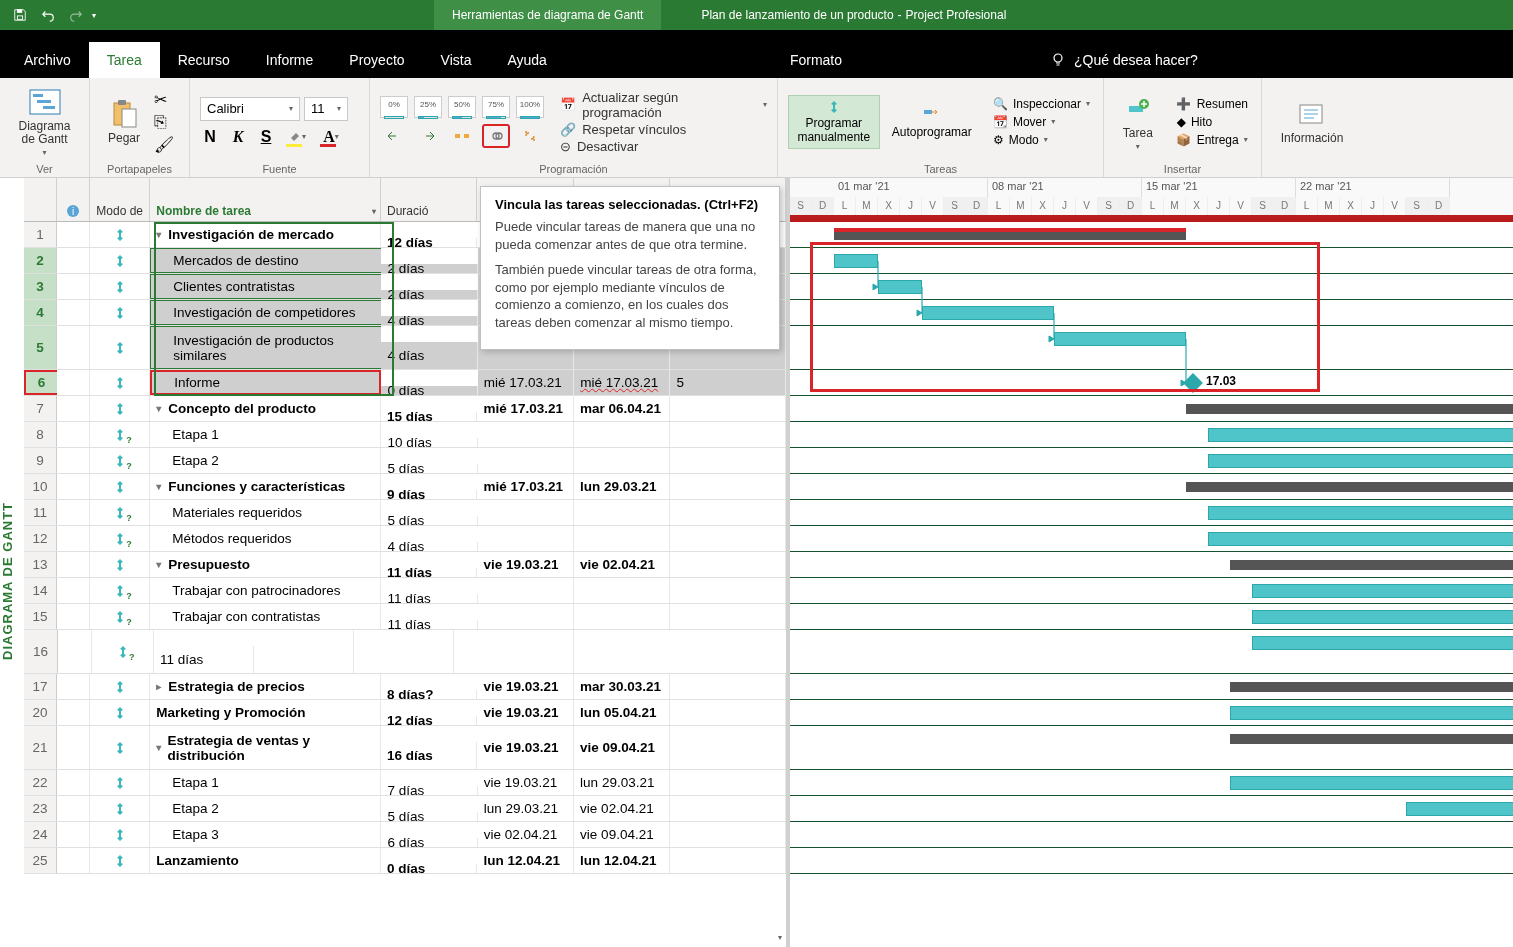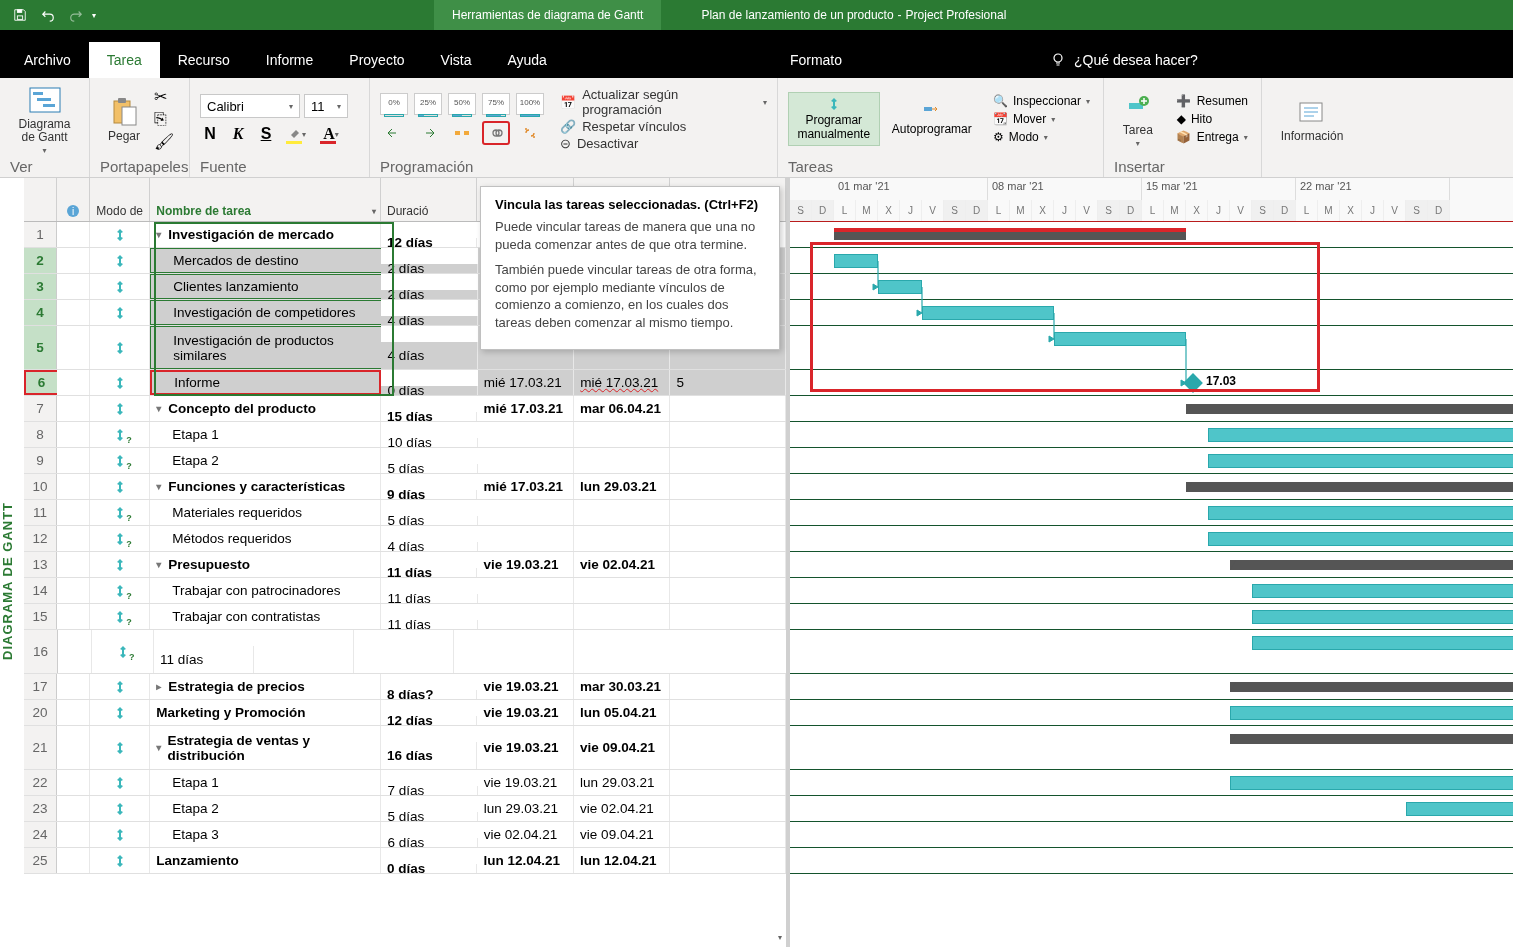--- a/index.html
+++ b/index.html
@@ -17,21 +17,21 @@
 .ribbon-tabs { height:48px; background:#000000; display:flex; align-items:flex-end; color:#fff; font-size:14px; padding-left:6px; }
 .ribbon-tabs .tab { padding:10px 18px; cursor:pointer; }
 .ribbon-tabs .tab.active { background:#fff; color:#2B7A33; }
 .ribbon-tabs .tell { display:flex; align-items:center; gap:8px; padding:10px 18px; margin-left:160px; cursor:text;}
 .ribbon-tabs .tell svg { width:16px; height:16px; stroke:#fff; fill:none; }
 .ribbon-tabs .ctx2-tab { padding:10px 30px; margin-left:195px; }
 
 
 .ribbon { height:100px; background:#f3f2f1; border-bottom:1px solid #d0d0d0; display:flex; }
 .grp { border-right:1px solid #d8d8d8; padding:4px 10px 2px; display:flex; flex-direction:column; justify-content:space-between; }
-.grp .label { text-align:left; font-size:15px; color:#666; padding-top:2px; }
+.grp .label { text-align:center; font-size:11px; color:#666; padding-top:2px; }
 .grp .body { flex:1; display:flex; align-items:center; gap:6px; }
 
 
 .big-btn { display:flex; flex-direction:column; align-items:center; justify-content:center; width:72px; cursor:pointer; font-size:12px; color:#333; gap:2px; }
 .big-btn .ico { width:32px; height:32px; display:flex; align-items:center; justify-content:center; }
 .big-btn .txt { text-align:center; line-height:13px; white-space:pre-line; }
 
 
 .font-row1 { display:flex; gap:4px; }
 .font-row2 { display:flex; gap:8px; align-items:center; margin-top:6px; }
@@ -107,21 +107,21 @@
 .pin-q{position:relative;}
 .pin-q::after{content:"?";position:absolute;right:-6px;bottom:-3px;font-size:9px;color:#2B7A33;font-weight:bold;}
 .wavy{ text-decoration: underline wavy #D9252A; text-decoration-thickness:1px;}
 
 
 .tooltip { position:absolute; left:480px; top:186px; width:300px; background:#fff; border:1px solid #c0c0c0; box-shadow:2px 2px 6px rgba(0,0,0,.2); padding:10px 14px; font-size:13px; z-index:50;}
 .tooltip .tt-title{font-weight:bold;margin-bottom:6px;}
 .tooltip p{color:#444;margin-bottom:8px;line-height:1.35;}
 
 
-.tl-hdr{height:44px;background:#f9f9f9;border-bottom:1px solid #b91c1c;display:flex;flex-direction:column;}
+.tl-hdr{height:44px;background:#f9f9f9;border-bottom:7px solid #b91c1c;display:flex;flex-direction:column;}
 .tl-weeks{flex:1;display:flex;font-size:11px;color:#555;}
 .tl-week{width:154px;border-right:1px solid #ddd;padding:2px 4px;}
 .tl-days{flex:1;display:flex;font-size:10px;color:#777;}
 .tl-day{width:22px;text-align:center;border-right:1px solid #eee;display:flex;align-items:center;justify-content:center;}
 .tl-day.wk{background:#f0f0f0;}
 
 
 .tl-body{position:relative;}
 .tl-row{height:26px;position:relative;border-bottom:1px solid #14532d;}
 .tl-row.tall{height:44px;}
@@ -503,21 +503,21 @@
         </div>
         <div class="grow sel">
           <div class="cell c-num">3</div>
           <div class="cell c-i"></div>
           <div class="cell c-mode">
             <span class="pin"><svg viewBox="0 0 12 14">
                 <path d="M6 1l3 3-2 1v4l2 1-3 3-3-3 2-1V5L3 4z" fill="#3BB7BB"></path>
               </svg></span>
           </div>
           <div class="cell c-name indent1">
-            <span style="white-space:normal">Clientes lanzamiento</span>
+            <span style="white-space:normal">Clientes contratistas</span>
           </div>
           <div class="cell c-dur">2 días</div>
           <div class="cell c-start"></div>
           <div class="cell c-fin">
             <span class=""></span>
           </div>
           <div class="cell c-pred"></div>
         </div>
         <div class="grow sel">
           <div class="cell c-num">4</div>

